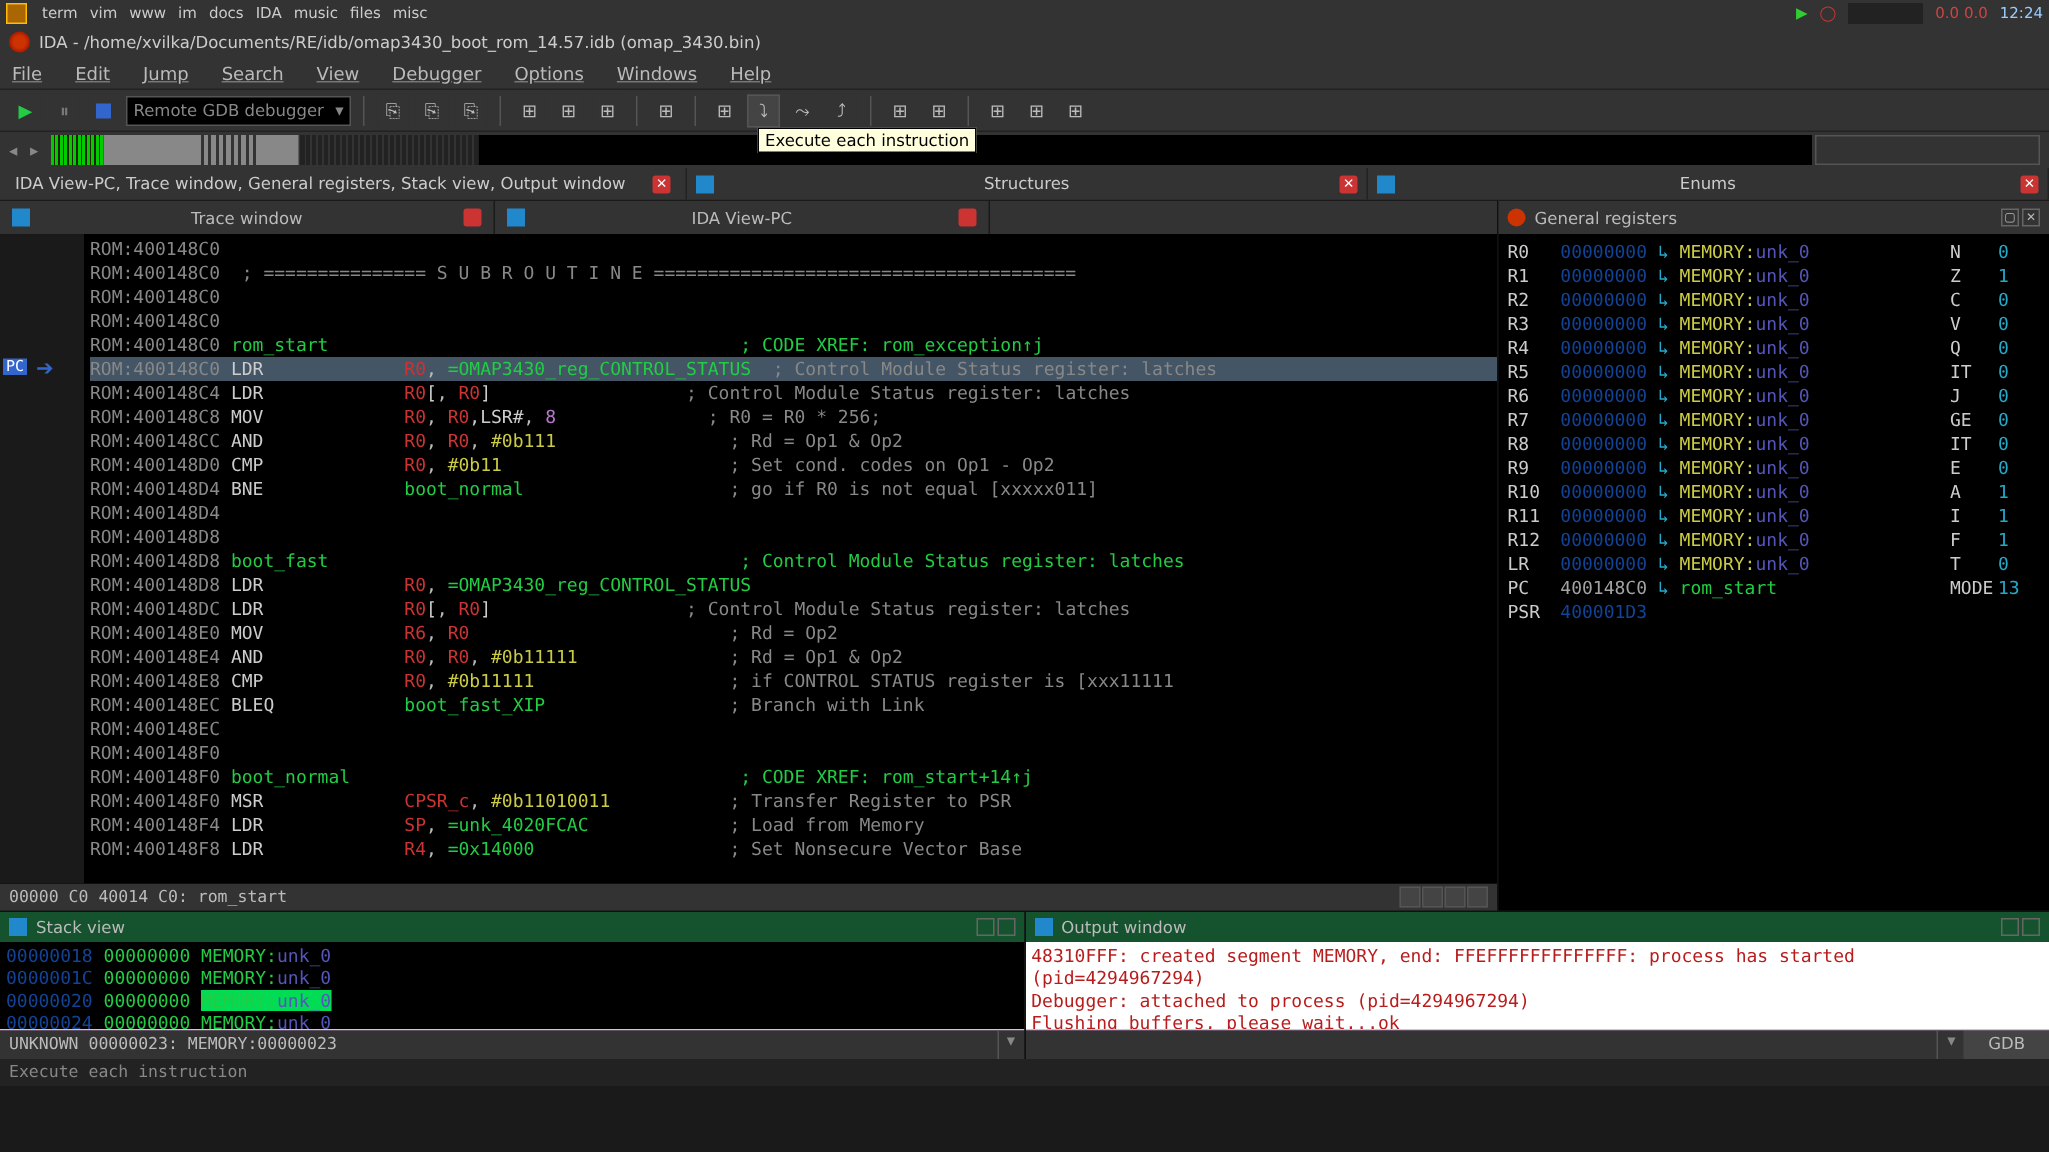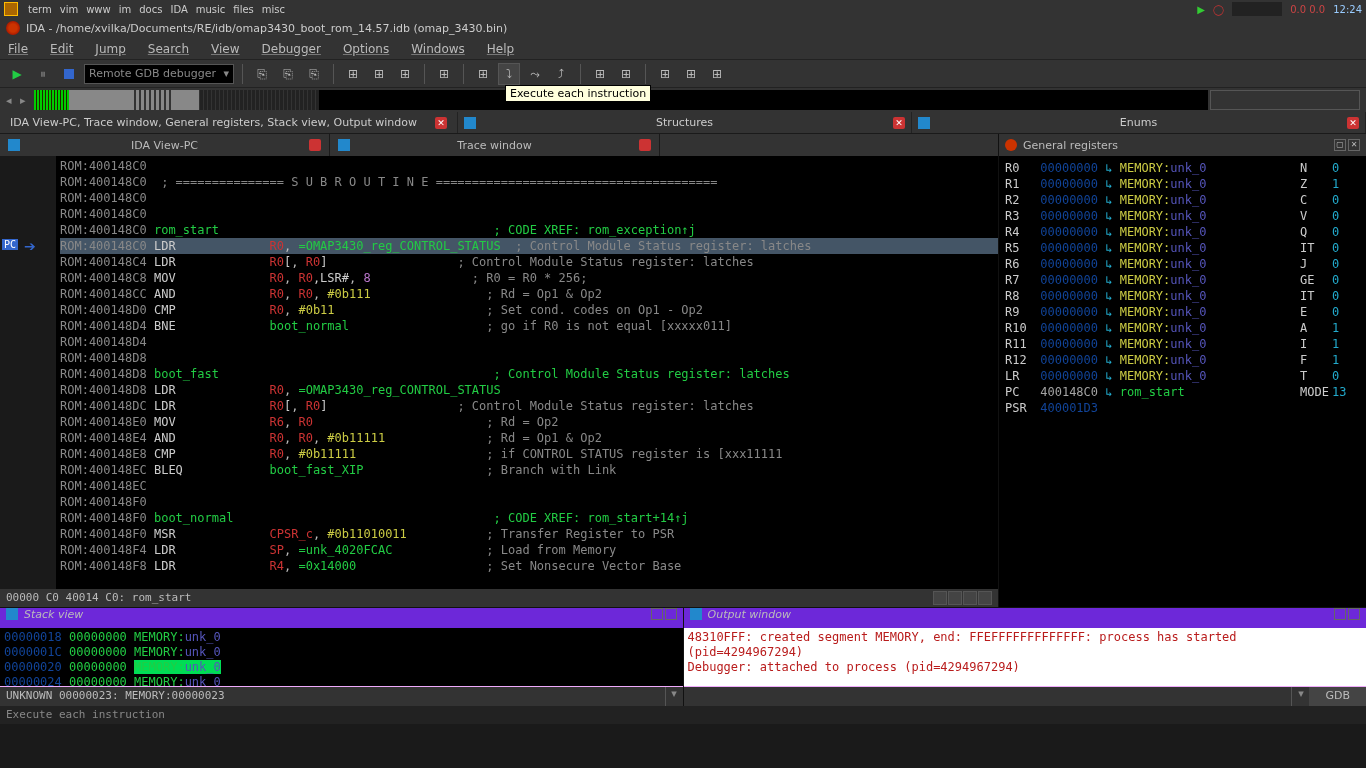--- a/index.html
+++ b/index.html
@@ -99,21 +99,21 @@
 .reg-row .mem { color:#cc4; }
 .reg-row .unk { color:#55b; }
 .reg-row .rom { color:#2c4; }
 .flag-row .f { color:#ccc; display:inline-block; width:32px; text-align:left; }
 .flag-row .v { color:#2ac; }
 
 
 .bottom { display:flex; height:99px; border-top:1px solid #111;}
 .panel { flex:1; display:flex; flex-direction:column; background:#222; }
 .panel + .panel { border-left:1px solid #111; }
-.panel-title { height:20px; background:#6d28d9; display:flex; padding:0 6px; gap:6px; font-size:11px;font-style:italic; }
+.panel-title { height:20px; background:#14532d; display:flex; align-items:center; padding:0 6px; gap:6px; font-size:11px; }
 .panel-title .ico { width:12px;height:12px;background:#28c; }
 .panel-title .btns { margin-left:auto; display:flex; gap:2px; }
 .panel-title .b { width:12px;height:12px;border:1px solid #666;}
 .panel-body { flex:1; background:#000; font-size:12px; line-height:15px; padding:2px 4px; overflow:hidden; }
 .panel-body.out { background:#fff; color:#b91c1c; }
 .stack .a { color:#149; }
 .stack .v { color:#2c4; }
 .stack .m { color:#2c4; }
 .stack .u { color:#55b; }
 .stack .hl { background:#0d5; color:#000; }
@@ -221,26 +221,26 @@
       <span>Enums</span>
       <span class="close">✕</span>
     </div>
   </div>
 
 <div class="main">
   <div class="left-pane">
     <div class="subtabs" id="subtabs">
         <div class="subtab">
           <span class="ico"></span>
-          <span>IDA View-PC</span>
+          <span>Trace window</span>
           <span class="close"></span>
         </div>
         <div class="subtab">
           <span class="ico"></span>
-          <span>Trace window</span>
+          <span>IDA View-PC</span>
           <span class="close"></span>
         </div>
       </div>
     <div class="disasm-wrap">
       <div class="gutter">
         <span class="pc-badge">PC</span>
         <span class="pc-arrow">➔</span>
       </div>
       <div class="disasm mono" id="disasm"><div class=""><span class="addr">ROM:400148C0</span> </div><div class=""><span class="addr">ROM:400148C0</span> <span class="cmt"> ; =============== S U B R O U T I N E =======================================</span></div><div class=""><span class="addr">ROM:400148C0</span> </div><div class=""><span class="addr">ROM:400148C0</span> </div><div class=""><span class="addr">ROM:400148C0</span> <span class="label">rom_start</span>                                      <span class="xref">; CODE XREF: rom_exception↑j</span></div><div class="hl"><span class="addr">ROM:400148C0</span> <span class="mnem">LDR             </span><span class="reg">R0</span>, <span class="ref">=OMAP3430_reg_CONTROL_STATUS</span>  <span class="cmt">; Control Module Status register: latches</span></div><div class=""><span class="addr">ROM:400148C4</span> <span class="mnem">LDR             </span><span class="reg">R0</span><span class="mnem">[</span>, <span class="reg">R0</span><span class="mnem">]</span>                  <span class="cmt">; Control Module Status register: latches</span></div><div class=""><span class="addr">ROM:400148C8</span> <span class="mnem">MOV             </span><span class="reg">R0</span>, <span class="reg">R0</span><span class="mnem">,LSR#</span>, <span class="purple">8</span>              <span class="cmt">; R0 = R0 * 256;</span></div><div class=""><span class="addr">ROM:400148CC</span> <span class="mnem">AND             </span><span class="reg">R0</span>, <span class="reg">R0</span>, <span class="imm">#0b111</span>                <span class="cmt">; Rd = Op1 &amp; Op2</span></div><div class=""><span class="addr">ROM:400148D0</span> <span class="mnem">CMP             </span><span class="reg">R0</span>, <span class="imm">#0b11</span>                     <span class="cmt">; Set cond. codes on Op1 - Op2</span></div><div class=""><span class="addr">ROM:400148D4</span> <span class="mnem">BNE             </span><span class="ref">boot_normal</span>                   <span class="cmt">; go if R0 is not equal [xxxxx011]</span></div><div class=""><span class="addr">ROM:400148D4</span> </div><div class=""><span class="addr">ROM:400148D8</span> </div><div class=""><span class="addr">ROM:400148D8</span> <span class="label">boot_fast</span>                                      <span class="xref">; Control Module Status register: latches</span></div><div class=""><span class="addr">ROM:400148D8</span> <span class="mnem">LDR             </span><span class="reg">R0</span>, <span class="ref">=OMAP3430_reg_CONTROL_STATUS</span></div><div class=""><span class="addr">ROM:400148DC</span> <span class="mnem">LDR             </span><span class="reg">R0</span><span class="mnem">[</span>, <span class="reg">R0</span><span class="mnem">]</span>                  <span class="cmt">; Control Module Status register: latches</span></div><div class=""><span class="addr">ROM:400148E0</span> <span class="mnem">MOV             </span><span class="reg">R6</span>, <span class="reg">R0</span>                        <span class="cmt">; Rd = Op2</span></div><div class=""><span class="addr">ROM:400148E4</span> <span class="mnem">AND             </span><span class="reg">R0</span>, <span class="reg">R0</span>, <span class="imm">#0b11111</span>              <span class="cmt">; Rd = Op1 &amp; Op2</span></div><div class=""><span class="addr">ROM:400148E8</span> <span class="mnem">CMP             </span><span class="reg">R0</span>, <span class="imm">#0b11111</span>                  <span class="cmt">; if CONTROL STATUS register is [xxx11111</span></div><div class=""><span class="addr">ROM:400148EC</span> <span class="mnem">BLEQ            </span><span class="ref">boot_fast_XIP</span>                 <span class="cmt">; Branch with Link</span></div><div class=""><span class="addr">ROM:400148EC</span> </div><div class=""><span class="addr">ROM:400148F0</span> </div><div class=""><span class="addr">ROM:400148F0</span> <span class="label">boot_normal</span>                                    <span class="xref">; CODE XREF: rom_start+14↑j</span></div><div class=""><span class="addr">ROM:400148F0</span> <span class="mnem">MSR             </span><span class="reg">CPSR_c</span>, <span class="imm">#0b11010011</span>           <span class="cmt">; Transfer Register to PSR</span></div><div class=""><span class="addr">ROM:400148F4</span> <span class="mnem">LDR             </span><span class="reg">SP</span>, <span class="ref">=unk_4020FCAC</span>             <span class="cmt">; Load from Memory</span></div><div class=""><span class="addr">ROM:400148F8</span> <span class="mnem">LDR             </span><span class="reg">R4</span>, <span class="ref">=0x14000</span>                  <span class="cmt">; Set Nonsecure Vector Base</span></div></div>
     </div>
@@ -331,20 +331,21 @@
       <span>Output window</span>
       <div class="btns">
           <div class="b"></div>
           <div class="b"></div>
         </div>
     </div>
     <div class="panel-body out mono" id="outbody">
         <div>48310FFF: created segment MEMORY, end: FFEFFFFFFFFFFFFF: process  has started</div>
         <div>(pid=4294967294)</div>
         <div>Debugger: attached to process <gdb remote="" process=""> (pid=4294967294)</gdb></div>
+        <div>Flushing buffers, please wait...ok</div>
       </div>
     <div class="input-row">
         <div class="field"></div>
         <div class="dd">▾</div>
         <div class="gdb-tab">GDB</div>
       </div>
   </div>
 </div>
 
 <div class="status2">Execute each instruction</div>

